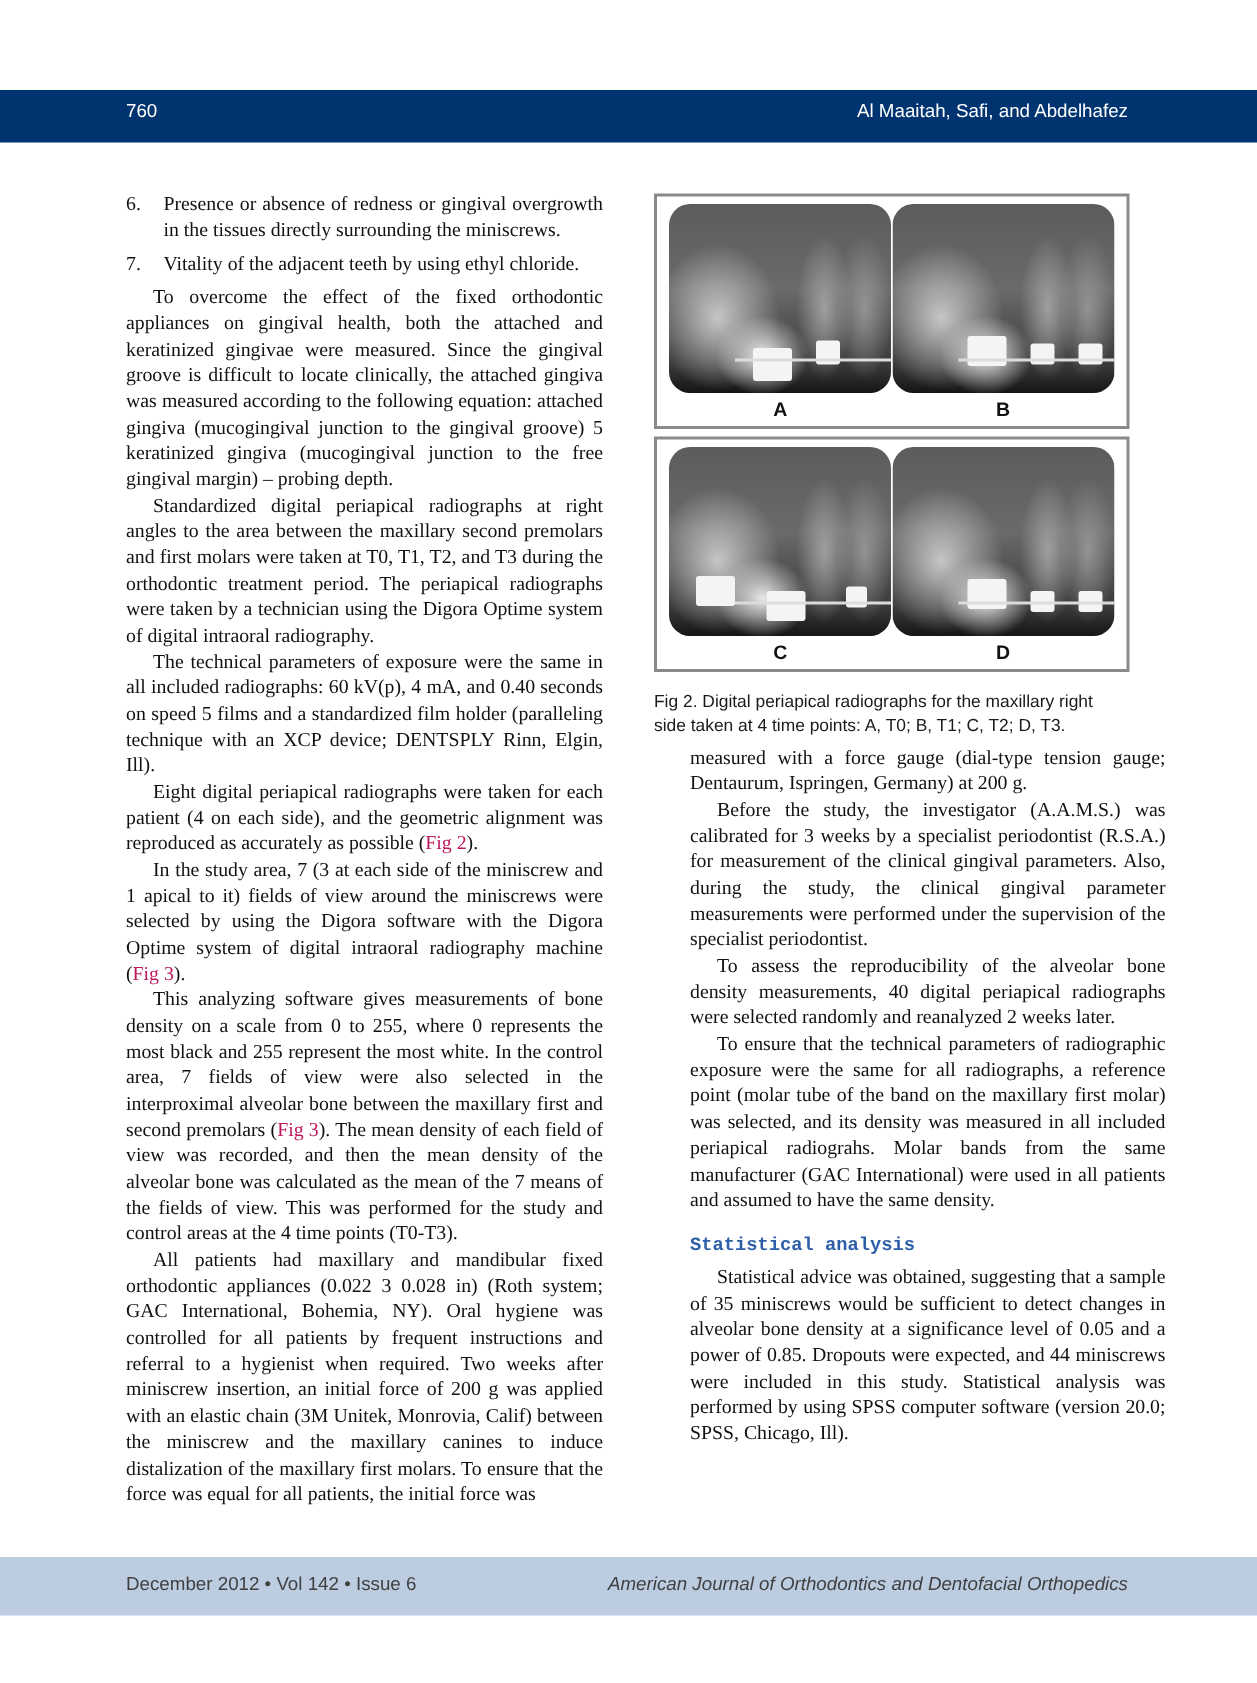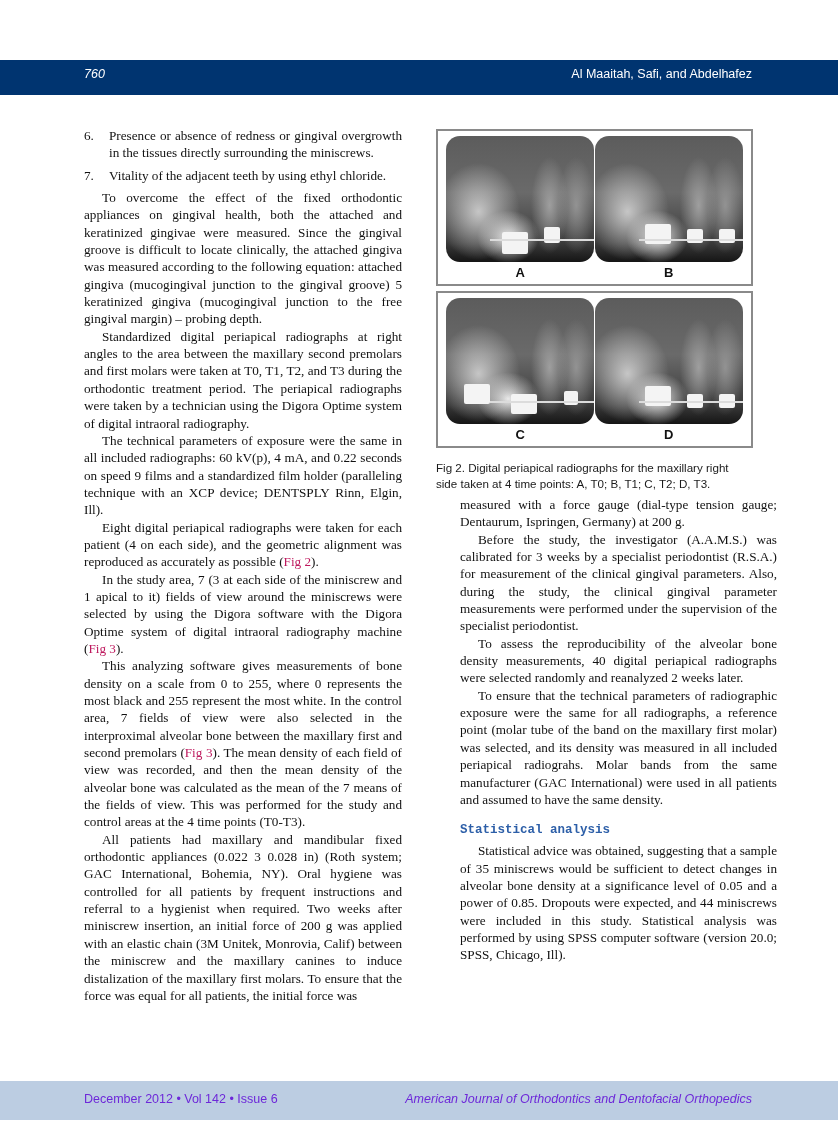--- a/index.html
+++ b/index.html
@@ -4,26 +4,26 @@
 <style>
   * { box-sizing: border-box; margin: 0; padding: 0; }
   html, body { width: 838px; height: 1122px; background: #ffffff; overflow: hidden; }
   body { position: relative; font-family: "Liberation Serif", "DejaVu Serif", serif; color: #111; }
 
   .header-bar {
     position: absolute; left: 0; top: 60px; width: 838px; height: 35px;
     background: #003470; color: #ffffff;
     font-family: "Liberation Sans", "DejaVu Sans", sans-serif; font-size: 12.5px;
   }
-  .header-bar .page-num { position: absolute; left: 84px; top: 7px; font-style: italic; }
+  .header-bar .page-num { position: absolute; left: 84px; top: 7px; }
   .header-bar .authors { position: absolute; right: 86px; top: 7px; }
 
   .footer-bar {
-    position: absolute; left: 0; top: 1081px; width: 838px; height: 39px;
-    background: #bccde2; color: #6d28d9;
+    position: absolute; left: 0; top: 1038px; width: 838px; height: 39px;
+    background: #bccde2; color: #404040;
     font-family: "Liberation Sans", "DejaVu Sans", sans-serif; font-size: 12.5px;
   }
   .footer-bar .issue { position: absolute; left: 84px; top: 11px; }
   .footer-bar .journal { position: absolute; right: 86px; top: 11px; font-style: italic; }
 
   .col {
     position: absolute; top: 127px; font-size: 13.2px; line-height: 17.35px;
     text-align: justify; hyphens: manual;
   }
   .col-left { left: 84px; width: 318px; }
@@ -84,21 +84,21 @@
   <div class="list-item">
     <span class="num">6.</span>
     <span class="txt">Presence or absence of redness or gingival overgrowth in the tissues directly surrounding the miniscrews.</span>
   </div>
   <div class="list-item">
     <span class="num">7.</span>
     <span class="txt">Vitality of the adjacent teeth by using ethyl chloride.</span>
   </div>
   <p class="para">To overcome the effect of the fixed orthodontic appliances on gingival health, both the attached and keratinized gingivae were measured. Since the gingival groove is difficult to locate clinically, the attached gingiva was measured according to the following equation: attached gingiva (mucogingival junction to the gingival groove) 5  keratinized gingiva (mucogingival junction to the free gingival margin) – probing depth.</p>
   <p class="para">Standardized digital periapical radiographs at right angles to the area between the maxillary second premolars and first molars were taken at T0, T1, T2, and T3 during the orthodontic treatment period. The periapical radiographs were taken by a technician using the Digora Optime system of digital intraoral radiography.</p>
-  <p class="para">The technical parameters of exposure were the same in all included radiographs: 60 kV(p), 4 mA, and 0.22 seconds on speed 9 films and a standardized film holder (paralleling technique with an XCP device; DENTSPLY Rinn, Elgin, Ill).</p>
+  <p class="para">The technical parameters of exposure were the same in all included radiographs: 60 kV(p), 4 mA, and 0.40 seconds on speed 5 films and a standardized film holder (paralleling technique with an XCP device; DENTSPLY Rinn, Elgin, Ill).</p>
   <p class="para"><span>Eight digital periapical radiographs were taken for each patient (4 on each side), and the geometric alignment was reproduced as accurately as possible (</span><a class="link">Fig 2</a><span>).</span></p>
   <p class="para"><span>In the study area, 7 (3 at each side of the miniscrew and 1 apical to it) fields of view around the miniscrews were selected by using the Digora software with the Digora Optime system of digital intraoral radiography machine (</span><a class="link">Fig 3</a><span>).</span></p>
   <p class="para"><span>This analyzing software gives measurements of bone density on a scale from 0 to 255, where 0 represents the most black and 255 represent the most white. In the control area, 7 fields of view were also selected in the interproximal alveolar bone between the maxillary first and second premolars (</span><a class="link">Fig 3</a><span>). The mean density of each field of view was recorded, and then the mean density of the alveolar bone was calculated as the mean of the 7 means of the fields of view. This was performed for the study and control areas at the 4 time points (T0-T3).</span></p>
   <p class="para">All patients had maxillary and mandibular fixed orthodontic appliances (0.022 3  0.028 in) (Roth system; GAC International, Bohemia, NY). Oral hygiene was controlled for all patients by frequent instructions and referral to a hygienist when required. Two weeks after miniscrew insertion, an initial force of 200 g was applied with an elastic chain (3M Unitek, Monrovia, Calif) between the miniscrew and the maxillary canines to induce distalization of the maxillary first molars. To ensure that the force was equal for all patients, the initial force was</p>
 </div>
 
 <div class="figure">
   <div class="fig-panel">
     <div class="fig-row">
       <div class="xray">

